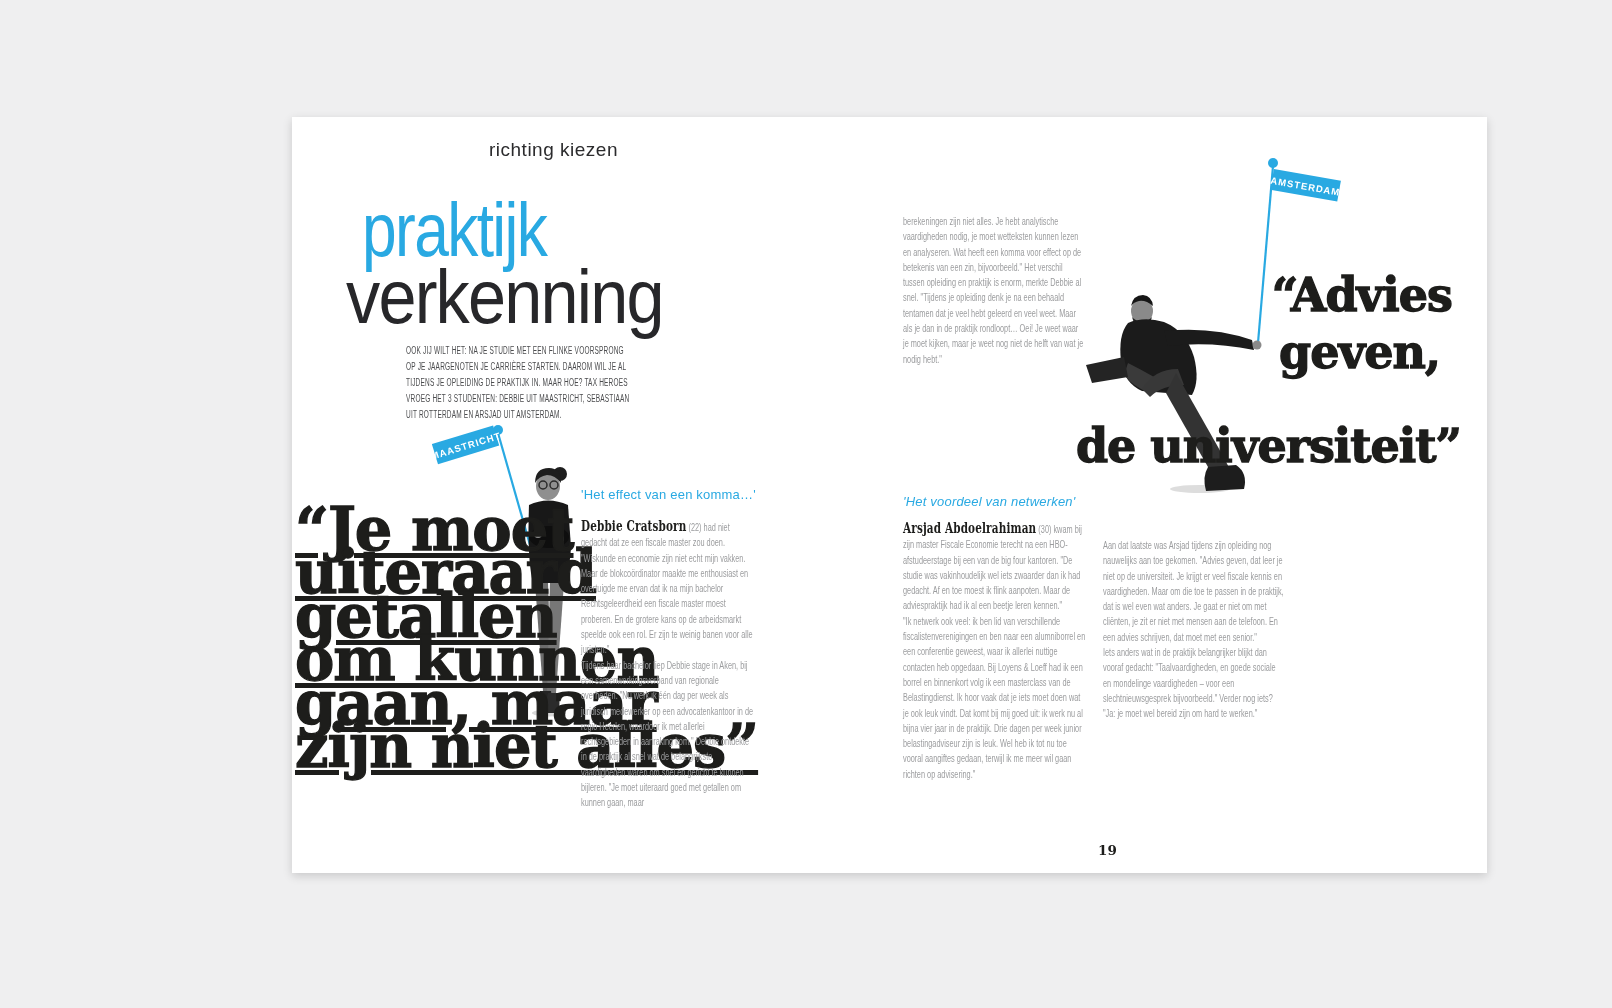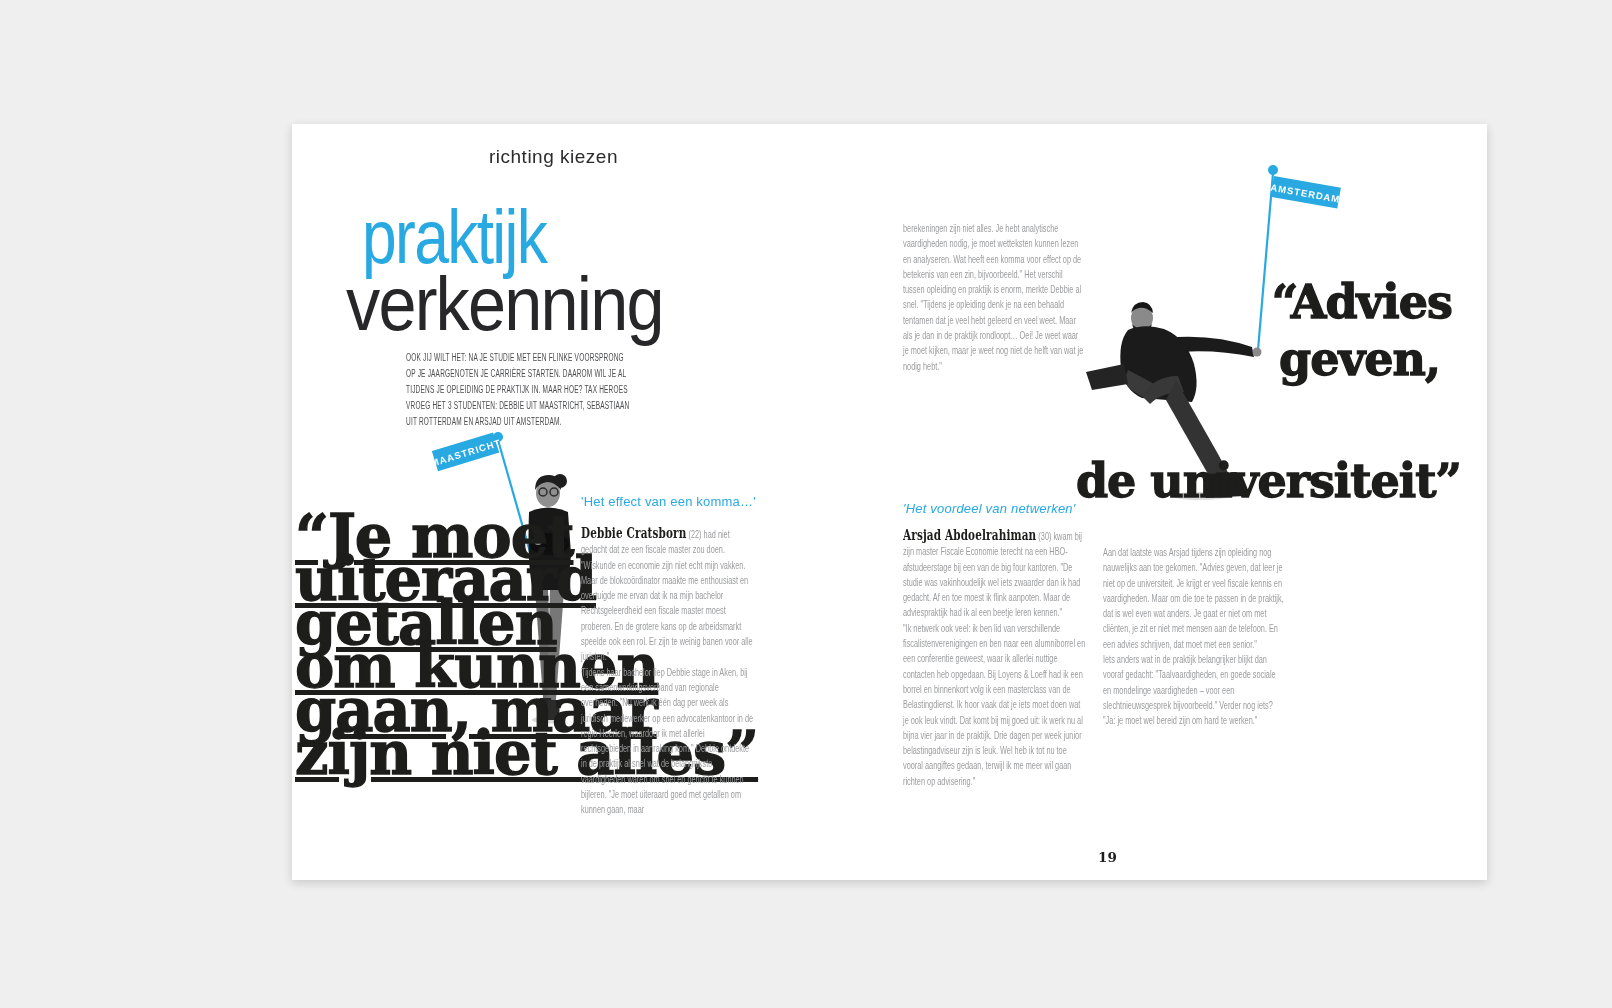--- a/index.html
+++ b/index.html
@@ -1,39 +1,39 @@
 <!DOCTYPE html>
 <html><head>
 <meta charset="utf-8">
 <style>
   html,body{margin:0;padding:0;background:#efeff0;}
   .canvas{position:relative;width:1612px;height:1008px;background:#efeff0;overflow:hidden;
           font-family:"Liberation Sans",sans-serif;}
-  .page{position:absolute;left:292px;top:124px;width:1195px;height:756px;background:#ffffff;
+  .page{position:absolute;left:292px;top:117px;width:1195px;height:756px;background:#ffffff;
         box-shadow:0 3px 9px rgba(0,0,0,.16);}
   .abs{position:absolute;}
   .nowrapLines .ln{white-space:nowrap;}
 
   .kicker{left:197px;top:22px;font-size:19px;letter-spacing:.5px;color:#2b2b2d;font-weight:400;}
 
   .title{font-weight:400;line-height:1;transform-origin:0 0;letter-spacing:-2px;}
   .t1{left:70px;top:75px;font-size:76px;color:#29a9e2;transform:scaleX(.82);}
   .t2{left:54px;top:142px;font-size:76px;color:#27272a;transform:scaleX(.90);}
 
   .intro{left:114px;top:226px;width:370px;font-size:10px;line-height:16.1px;letter-spacing:.3px;
          color:#4b4c4e;transform:scaleX(.65);transform-origin:0 0;}
 
   .bigquote{font-family:"DejaVu Serif",serif;font-weight:bold;color:#1d1d1b;
             -webkit-text-stroke:1.3px #1d1d1b;letter-spacing:-1px;}
   .quote-left{left:3px;top:391px;font-size:59px;line-height:43.4px;text-decoration:underline;}
   .qr{text-align:right;font-size:46px;line-height:46px;}
   .qr1{top:155px;right:35px;}
   .qr2{top:212px;right:47px;}
   .qr3{top:263px;right:37px;}
-  .qr4{top:306px;right:26px;margin-top:28px;}
+  .qr4{top:306px;right:26px;}
 
   .colhead{font-size:13px;color:#29a9e2;letter-spacing:.2px;}
   .h1{left:289px;top:370px;}
   .h2{left:611px;top:377px;font-style:italic;}
 
   .colbody{font-size:10.2px;line-height:15.3px;color:#9b9c9e;transform:scaleX(.72);
            transform-origin:0 0;white-space:pre-line;}
   .colname{font-family:"DejaVu Serif",serif;font-weight:bold;font-size:14.5px;color:#1d1d1b;
            letter-spacing:.2px;white-space:normal;}
   .c1{left:289px;top:401px;width:244px;}

